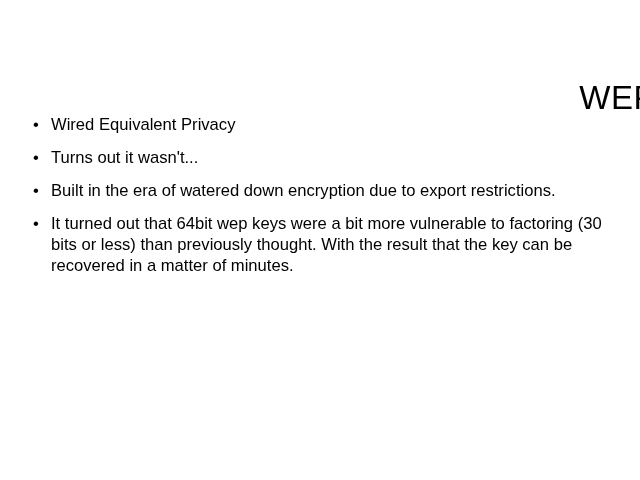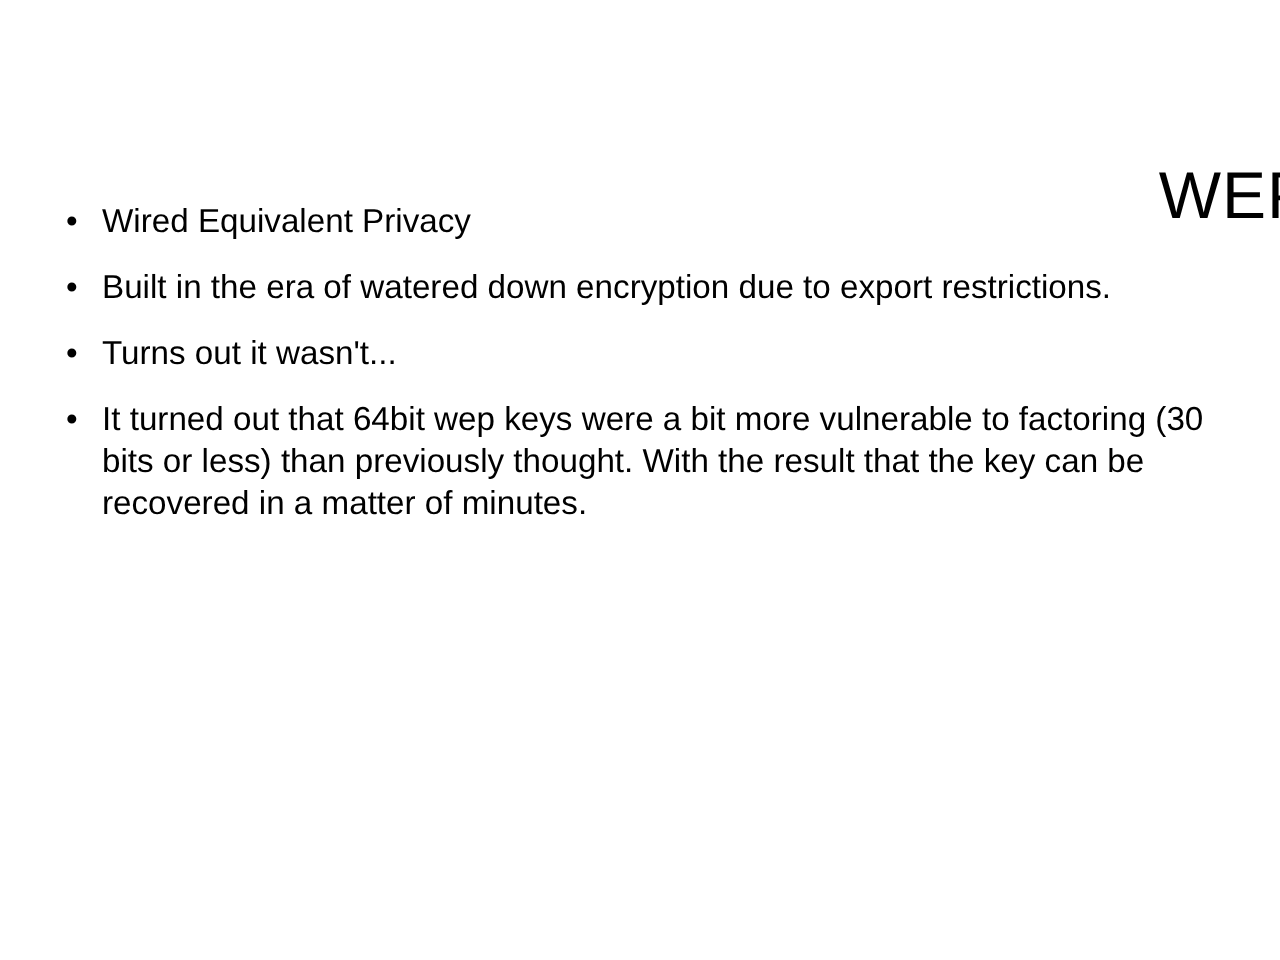--- a/index.html
+++ b/index.html
@@ -27,21 +27,21 @@
     width: 640px;
     text-align: right;
     font-size: 33px;
     line-height: 40px;
     font-weight: normal;
     letter-spacing: 0.5px;
     margin-top: 44px;
   }
   .body-list {
     position: absolute;
-    top: 100px;
+    top: 114px;
     left: 32px;
     width: 580px;
     list-style: none;
     margin: 0;
     padding: 0;
   }
   .bullet-item {
     position: relative;
     padding-left: 19px;
     margin-bottom: 12px;
@@ -60,18 +60,18 @@
 </style>
 </head>
 <body>
 
 <div class="slide">
 
   <div class="slide-title">WEP</div>
 
   <ul class="body-list">
     <li class="bullet-item">Wired Equivalent Privacy</li>
+    <li class="bullet-item">Turns out it wasn't...</li>
     <li class="bullet-item">Built in the era of watered down encryption due to export restrictions.</li>
-    <li class="bullet-item">Turns out it wasn't...</li>
     <li class="bullet-item">It turned out that 64bit wep keys were a bit more vulnerable to factoring (30 bits or less) than previously thought. With the result that the key can be recovered in a matter of minutes.</li>
   </ul>
 
 </div>
 
 </body></html>

